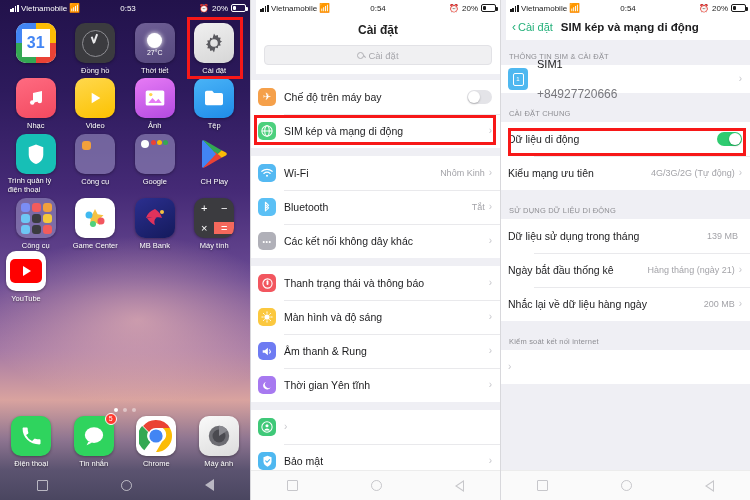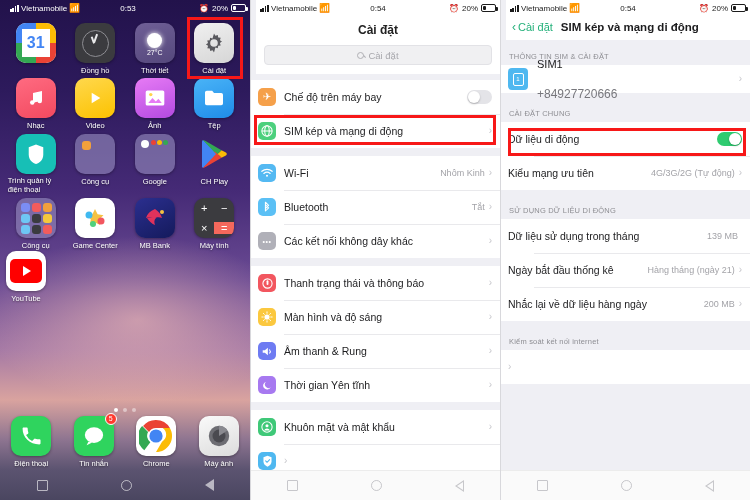--- a/index.html
+++ b/index.html
@@ -563,30 +563,30 @@
 
       <div class="group">
         <div class="row">
           <span class="r-ic bg-green2">
             <svg width="12" height="12" viewBox="0 0 14 14">
                 <circle cx="7" cy="7" r="6" fill="none" stroke="#fff" stroke-width="1.2"></circle>
                 <circle cx="7" cy="5.5" r="1.8" fill="#fff"></circle>
                 <path d="M3.6 11.2a3.6 3.6 0 0 1 6.8 0" fill="#fff"></path>
               </svg>
           </span>
-          <span class="r-lb">Khuôn mặt và mật khẩu</span>
           <span class="chev">›</span>
         </div>
         <div class="row">
           <span class="r-ic bg-cyan">
             <svg width="11" height="12" viewBox="0 0 12 13">
                 <path d="M6 .8l4.4 1.7v4.4c0 3-2 5.1-4.4 5.8-2.4-.7-4.4-2.8-4.4-5.8V2.5z" fill="#fff"></path>
                 <path d="M4 6.4l1.5 1.5L8.3 5" stroke="#4fb8f0" stroke-width="1.2" fill="none" stroke-linecap="round" stroke-linejoin="round"></path>
               </svg>
           </span>
+          <span class="r-lb">Bảo mật</span>
           <span class="chev">›</span>
         </div>
       </div>
     </div>
 
     <div class="navbar">
       <span class="nb sq"></span>
       <span class="nb ci"></span>
       <span class="nb tr"></span>
     </div>

